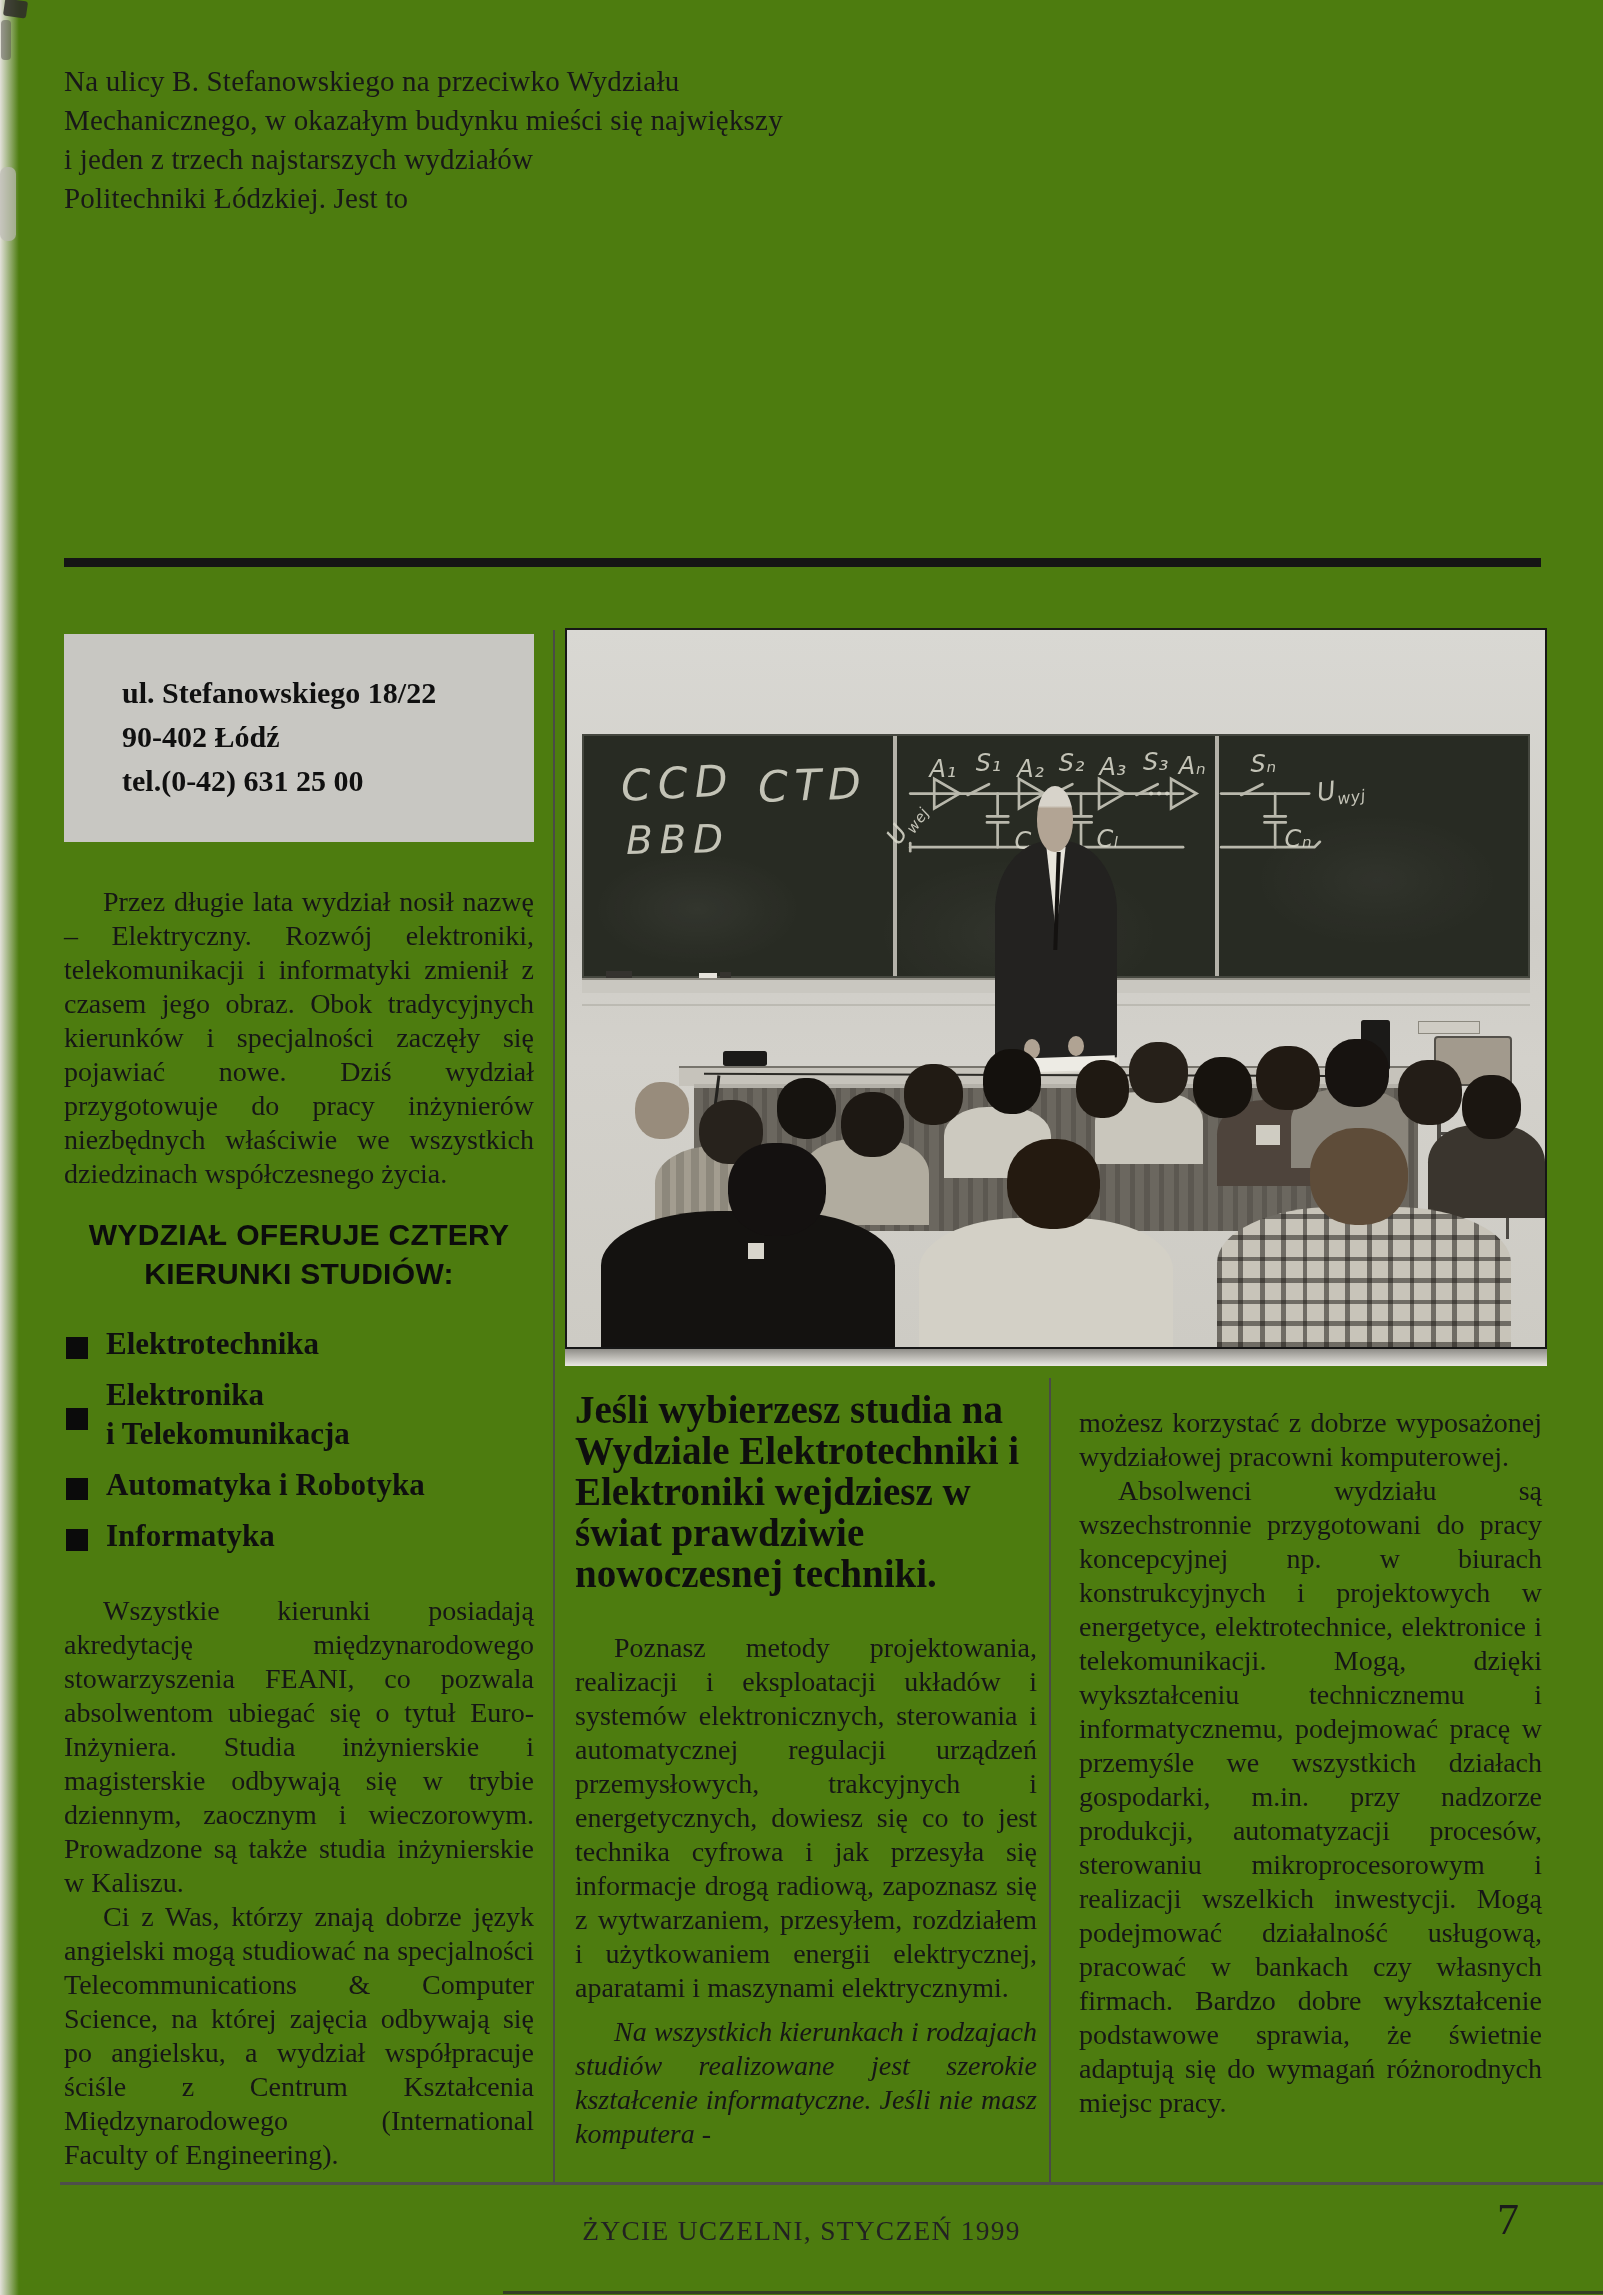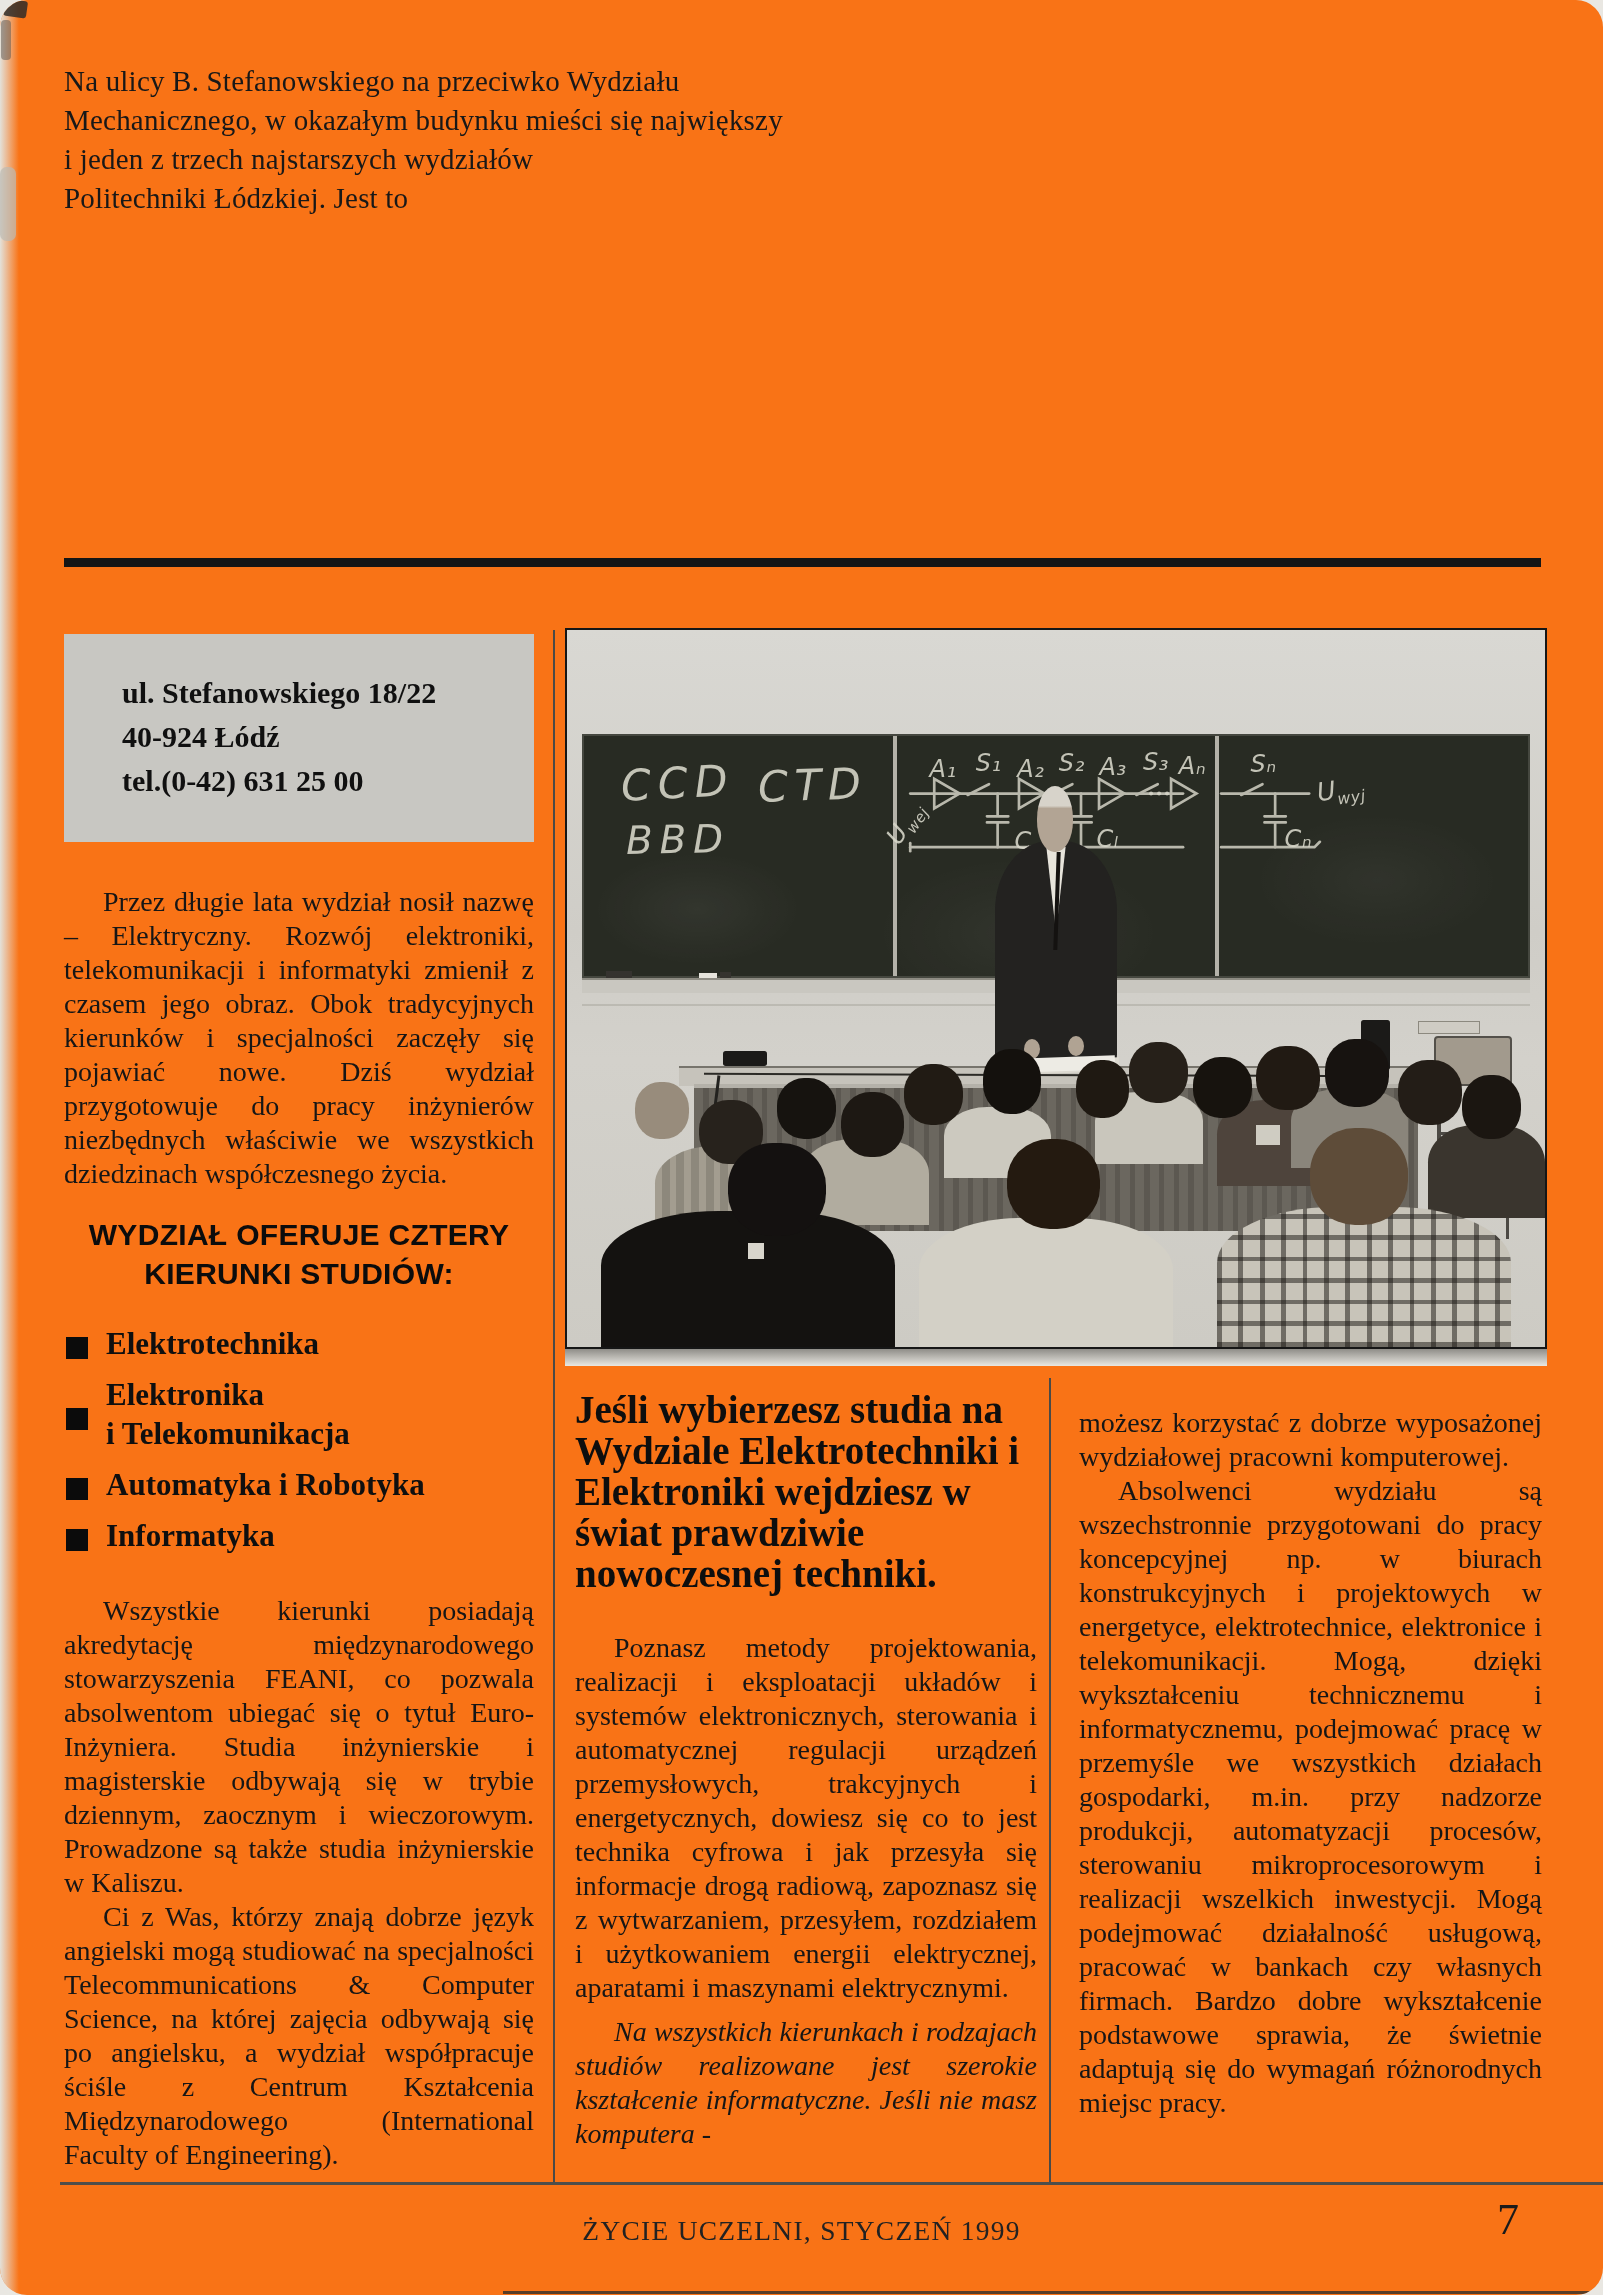--- a/index.html
+++ b/index.html
@@ -1,17 +1,17 @@
 <!DOCTYPE html>
 <html style="font-size:10.7px"><head>
 <meta charset="utf-8">
 <style>
   html,body{margin:0;padding:0;background:#e9e7e2;}
-  .page{position:relative;width:1603px;height:2295px;background:#f97316;overflow:hidden;
-        font-family:"Liberation Serif", serif;color:#1a1a1a;border-radius:27px;}
+  .page{position:relative;width:1603px;height:2295px;background:#4d7c0f;overflow:hidden;
+        font-family:"Liberation Serif", serif;color:#1a1a1a;}
 
   
   .artifact{position:absolute;}
   .corner-mark1{left:4px;top:0;width:23px;height:17.4px;background:#2e2c29;opacity:.85;transform:rotate(8deg);border-radius:2.7px;}
   .corner-mark2{left:1.3px;top:20px;width:9.4px;height:40px;background:#55524d;opacity:.5;border-radius:4px;}
   .left-smudge{left:0;top:167px;width:16px;height:74px;background:#bcbab3;opacity:.7;border-radius:6.7px;}
   .bottom-line{left:503px;top:2291px;width:1100px;height:2.7px;background:#2f2e2b;opacity:.8;}
   .left-edge-shade{left:0;top:0;width:19px;height:2295px;background:linear-gradient(to right,#e3e1da,rgba(227,225,218,0));}
 
   
@@ -126,21 +126,21 @@
   </div>
 
   <div class="title-rule"></div>
 
   <div class="v-divider div-left"></div>
   <div class="v-divider div-mid"></div>
 
   <section class="col col-left">
     <div class="address-box">
       <div>ul. Stefanowskiego 18/22</div>
-      <div>40-924 Łódź</div>
+      <div>90-402 Łódź</div>
       <div>tel.(0-42) 631 25 00</div>
     </div>
     <p class="body indent">Przez długie lata wydział nosił nazwę – Elektryczny. Rozwój elektroniki, telekomunikacji i informatyki zmienił z czasem jego obraz. Obok tradycyjnych kierunków i specjalności zaczęły się pojawiać nowe. Dziś wydział przygotowuje do pracy inżynierów niezbędnych właściwie we wszystkich dziedzinach współczesnego życia.</p>
     <h2 class="offer-heading" style="margin-top:24px;">
       <div>WYDZIAŁ OFERUJE CZTERY</div>
       <div>KIERUNKI STUDIÓW:</div>
     </h2>
     <ul class="programs">
       <li>
         <span class="sq"></span>

